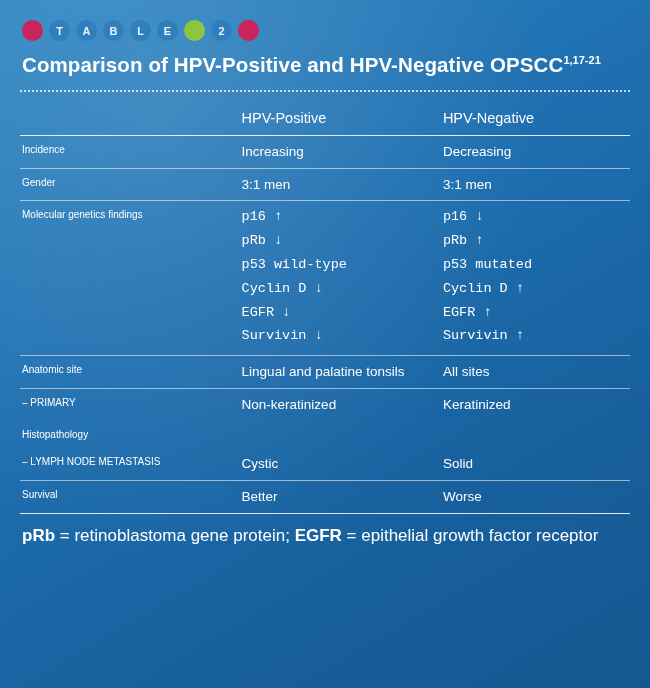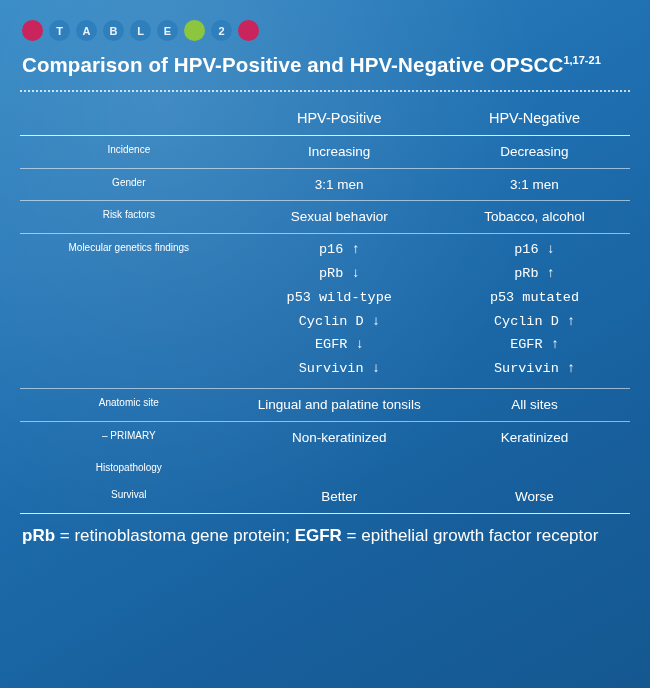--- a/index.html
+++ b/index.html
@@ -79,21 +79,21 @@
     margin: 0 0 10px 0;
   }
 
   
   table.cmp {
     width: 100%;
     border-collapse: collapse;
     font-size: 13.5px;
   }
   table.cmp th, table.cmp td {
-    text-align: center;
+    text-align: left;
     vertical-align: top;
     padding: 7px 4px 7px 2px;
     font-weight: normal;
     line-height: 1.32;
   }
   table.cmp col.c1 { width: 36%; }
   table.cmp col.c2 { width: 33%; }
   table.cmp col.c3 { width: 31%; }
 
   thead th {
@@ -163,25 +163,20 @@
       <tbody>
         <tr>
           <td class="rowlabel">Incidence</td>
           <td>Increasing</td>
           <td>Decreasing</td>
         </tr>
         <tr>
           <td class="rowlabel">Gender</td>
           <td>3:1 men</td>
           <td>3:1 men</td>
-        </tr>
-        <tr>
-          <td class="rowlabel">Risk factors</td>
-          <td>Sexual behavior</td>
-          <td>Tobacco, alcohol</td>
         </tr>
         <tr>
           <td class="rowlabel multiline">Molecular genetics findings</td>
           <td class="stack">
             <div>p16 ↑</div>
             <div>pRb ↓</div>
             <div>p53 wild-type</div>
             <div>Cyclin D ↓</div>
             <div>EGFR ↓</div>
             <div>Survivin ↓</div>
@@ -203,20 +198,25 @@
         <tr class="no-rule">
           <td class="rowlabel sublabel">– PRIMARY</td>
           <td>Non-keratinized</td>
           <td>Keratinized</td>
         </tr>
         <tr class="no-rule">
           <td class="rowlabel">Histopathology</td>
           <td></td>
           <td></td>
         </tr>
+        <tr>
+          <td class="rowlabel sublabel multiline">– LYMPH NODE METASTASIS</td>
+          <td>Cystic</td>
+          <td>Solid</td>
+        </tr>
         <tr class="last-row">
           <td class="rowlabel">Survival</td>
           <td>Better</td>
           <td>Worse</td>
         </tr>
       </tbody>
     </table>
 
     <div class="footnote">
       <b>pRb</b><span> = retinoblastoma gene protein; </span><b>EGFR</b><span> = epithelial growth factor receptor</span>

